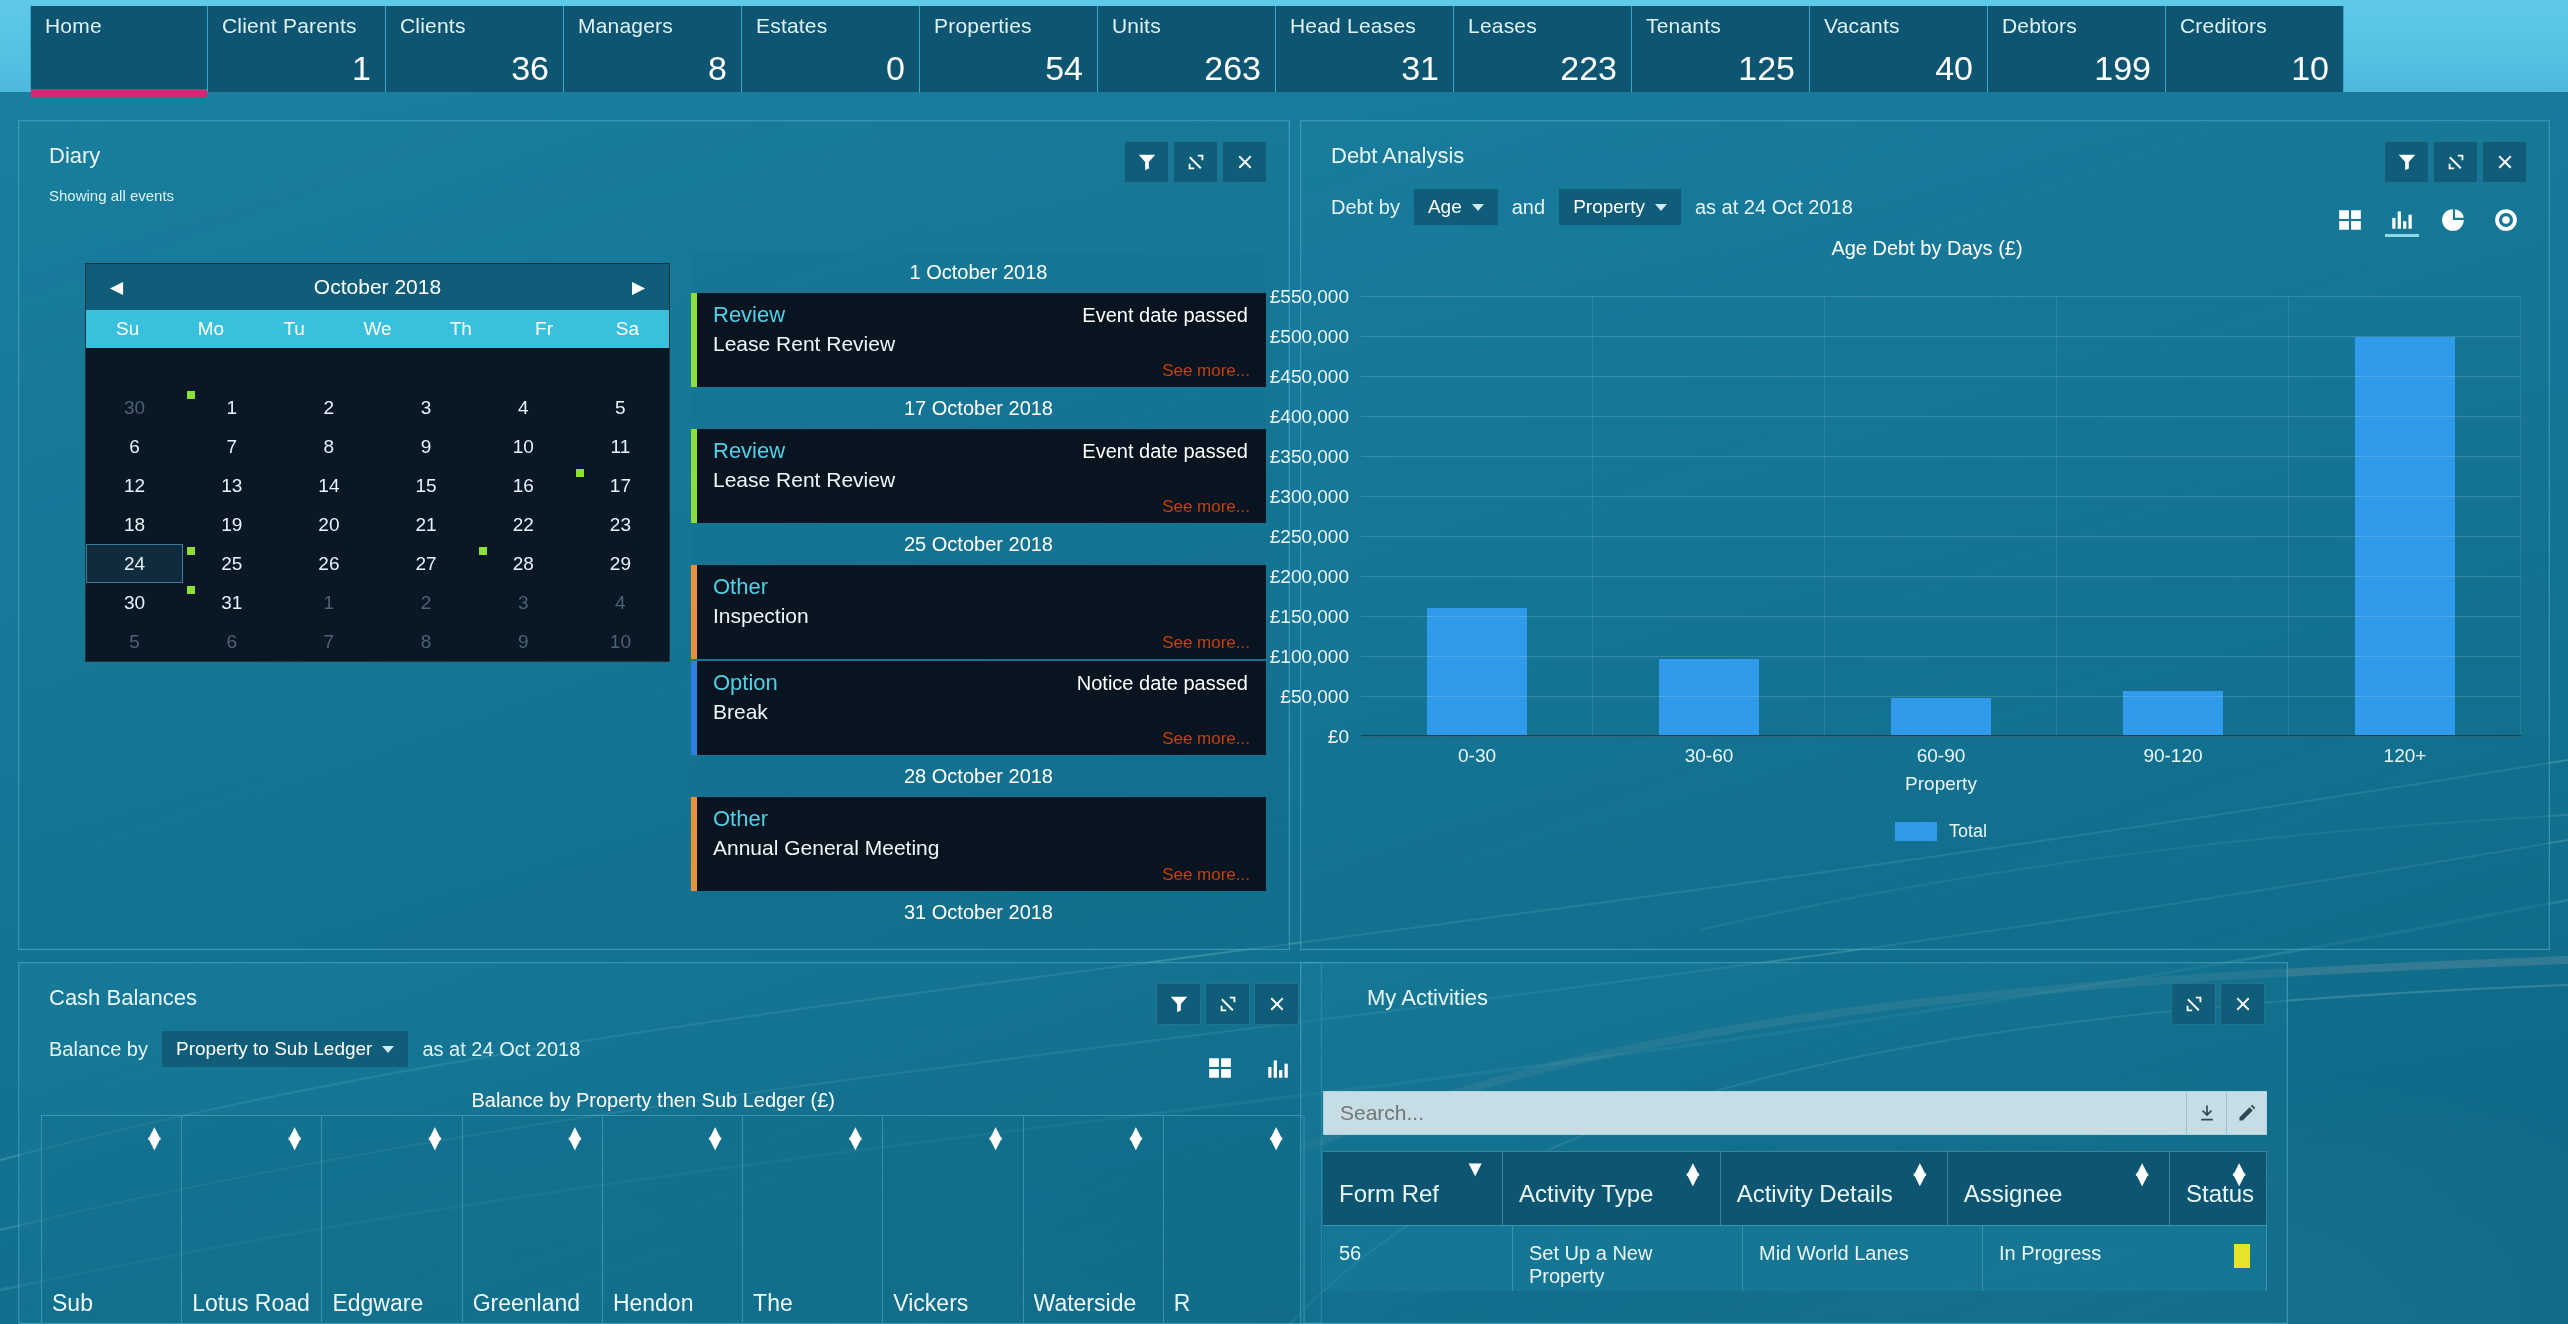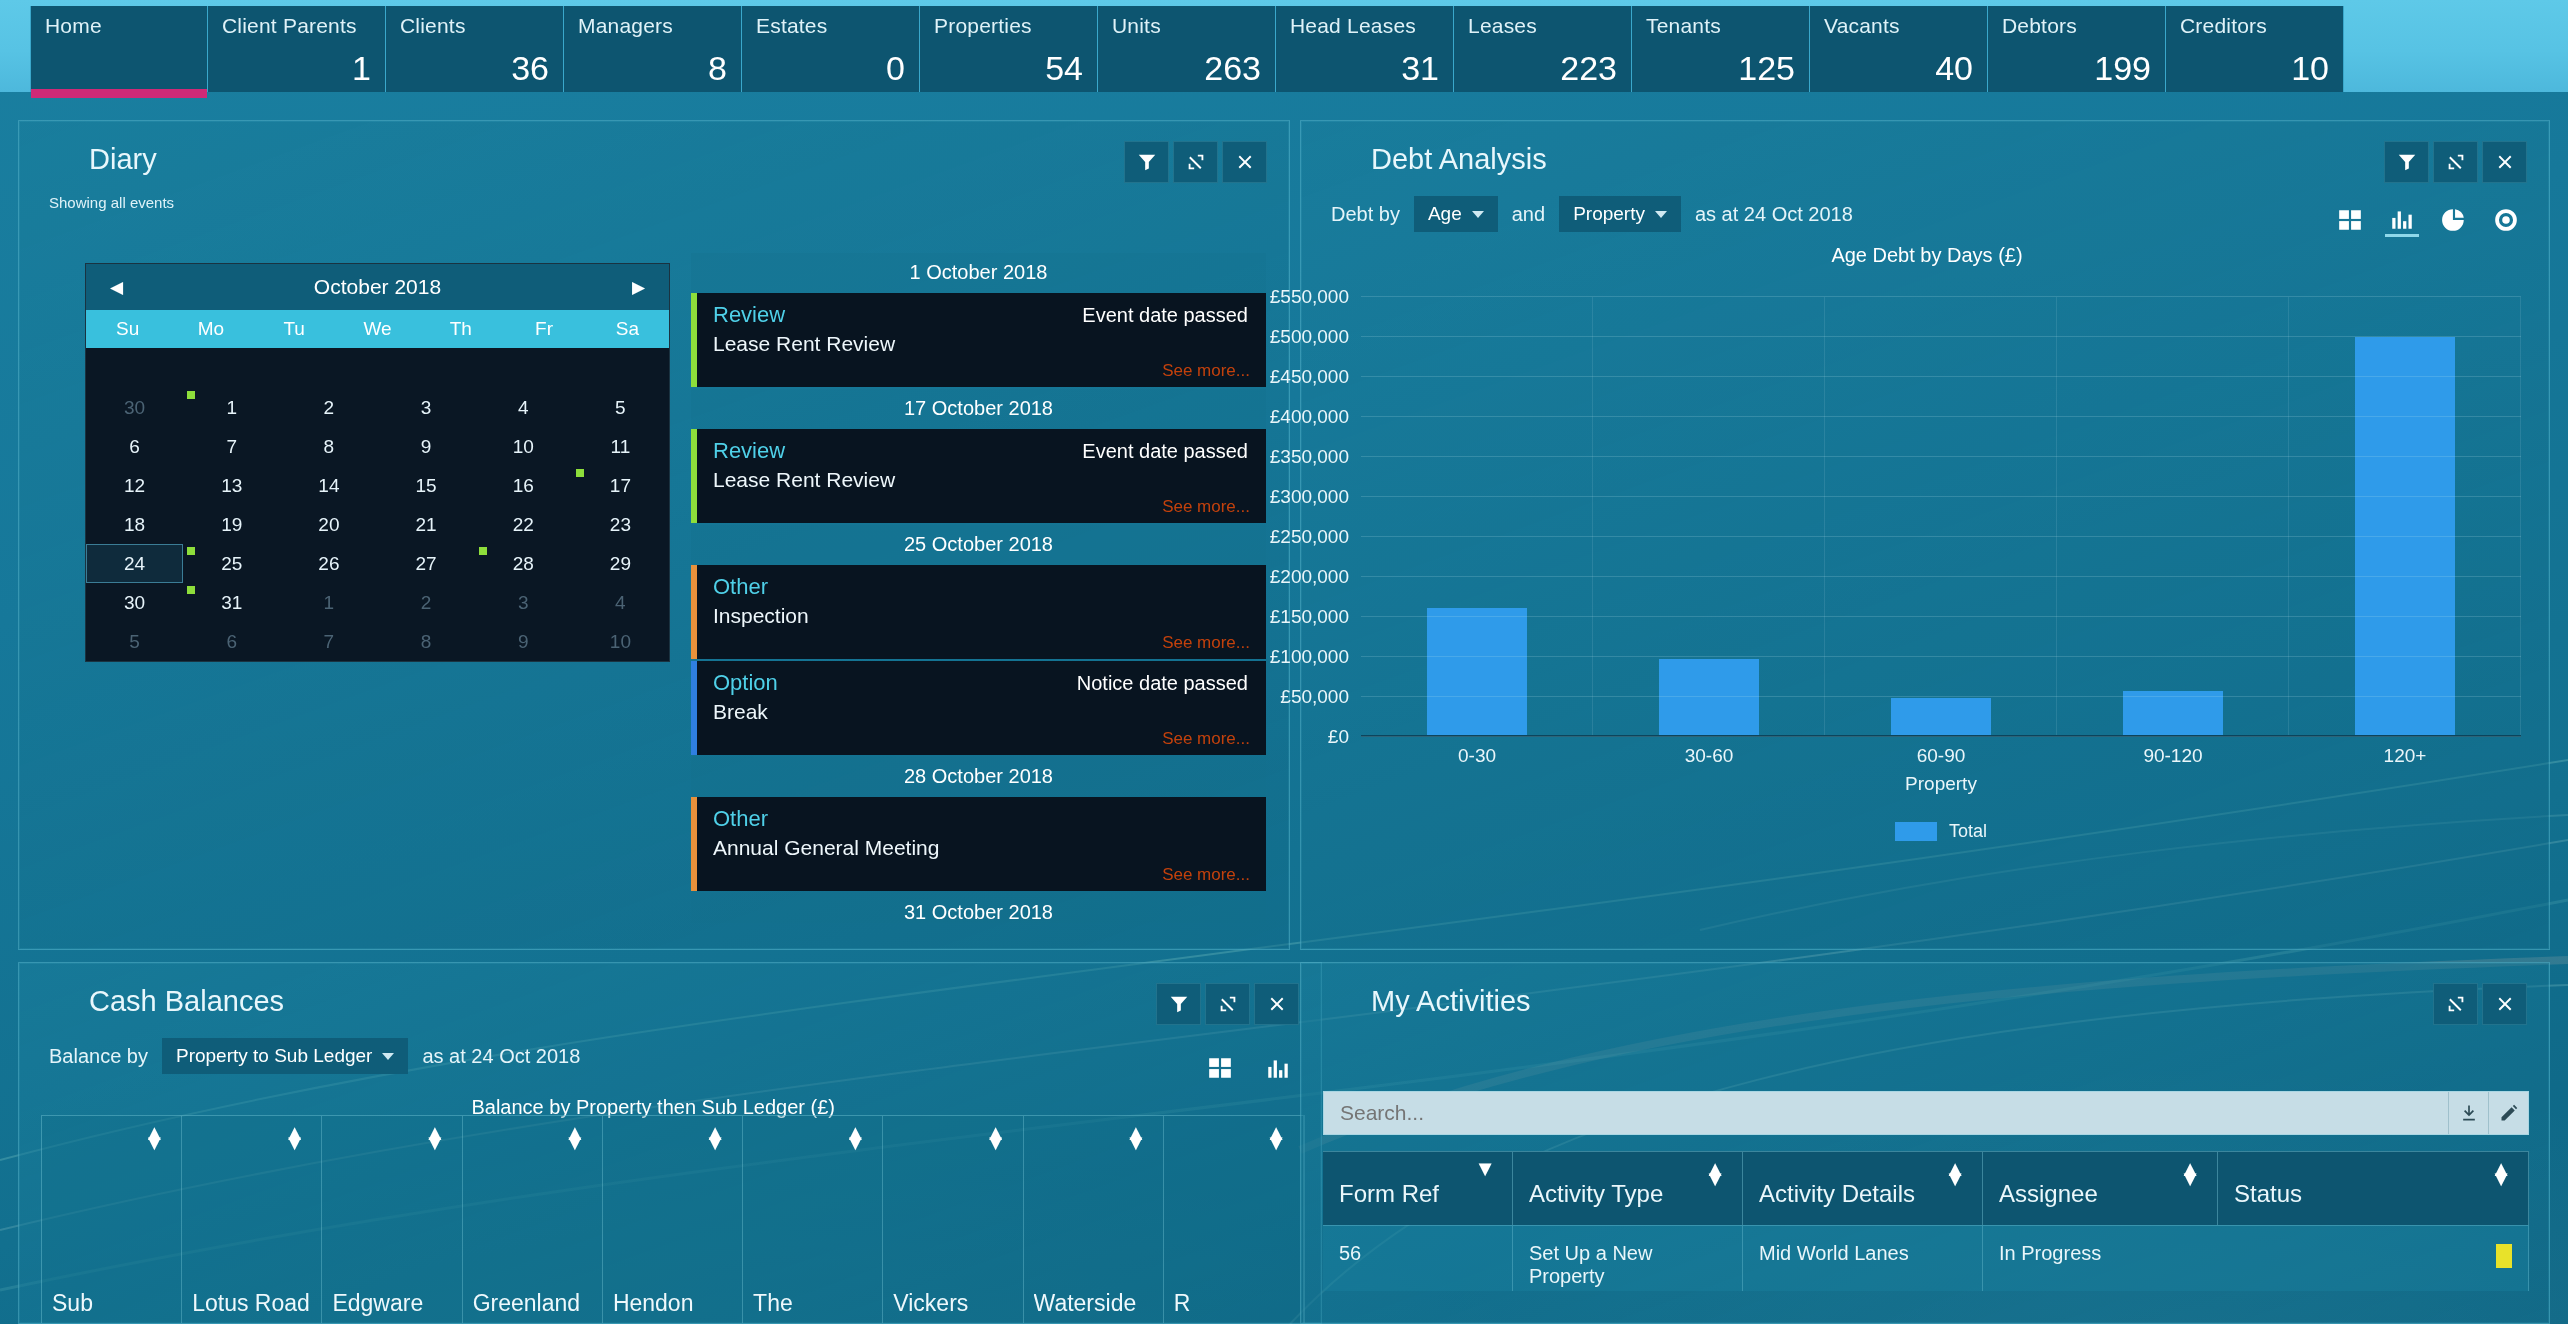--- a/index.html
+++ b/index.html
@@ -42,21 +42,21 @@
     background: #cf2a77;
   }
 
   
   .panel {
     position: absolute;
     background: linear-gradient(160deg, rgba(25,125,155,0.55), rgba(16,105,135,0.45));
     border: 1px solid rgba(120,215,235,0.35);
     box-shadow: 0 0 0 1px rgba(90,200,225,0.12) inset;
   }
-  .panel-title { color: #e8f7fc; font-size: 29px; font-weight: 400; margin-left: 40px; }
+  .panel-title { color: #e8f7fc; font-size: 22px; font-weight: 400; }
   .panel-head { position: relative; padding: 22px 26px 0 30px; }
   .panel-tools { position: absolute; right: 22px; top: 20px; display: flex; gap: 4px; }
   .tbtn {
     width: 45px; height: 42px; background: #0f5d79;
     border: 1px solid rgba(120,215,235,0.18);
     display: flex; align-items: center; justify-content: center;
     cursor: pointer;
   }
   .tbtn svg { width: 22px; height: 22px; fill: #ffffff; }
   .subline { color: #dff2f8; font-size: 15px; margin-top: 18px; }
@@ -155,21 +155,21 @@
     flex: 1; position: relative; border-right: 1px solid rgba(150,225,240,0.30);
     padding: 8px; min-width: 0;
   }
   .sortglyph { position: absolute; right: 16px; top: 12px; color: #ffffff; font-size: 22px; line-height: 10px; cursor: pointer; }
   .cbcol-label {
     position: absolute; left: 10px; bottom: 6px; color: #eef8fc; font-size: 23px;
     white-space: nowrap; overflow: hidden;
   }
 
   
-  #acts { left: 1300px; top: 962px; width: 1250px; height: 362px; }
+  #acts { left: 1300px; top: 962px; width: 988px; height: 362px; padding-left: 36px; }
   .searchwrap {
     position: absolute; left: 22px; top: 128px; right: 20px; height: 44px;
     display: flex; background: #c6dde6; border: 1px solid rgba(150,210,225,0.6);
   }
   .searchwrap input {
     flex: 1; border: none; outline: none; background: transparent;
     font-size: 21px; color: #3a5560; padding: 0 16px;
     font-family: "Liberation Sans", sans-serif;
   }
   .sbtn { width: 40px; border-left: 1px solid #9fc0cc; display: flex; align-items: center; justify-content: center; cursor: pointer; }

